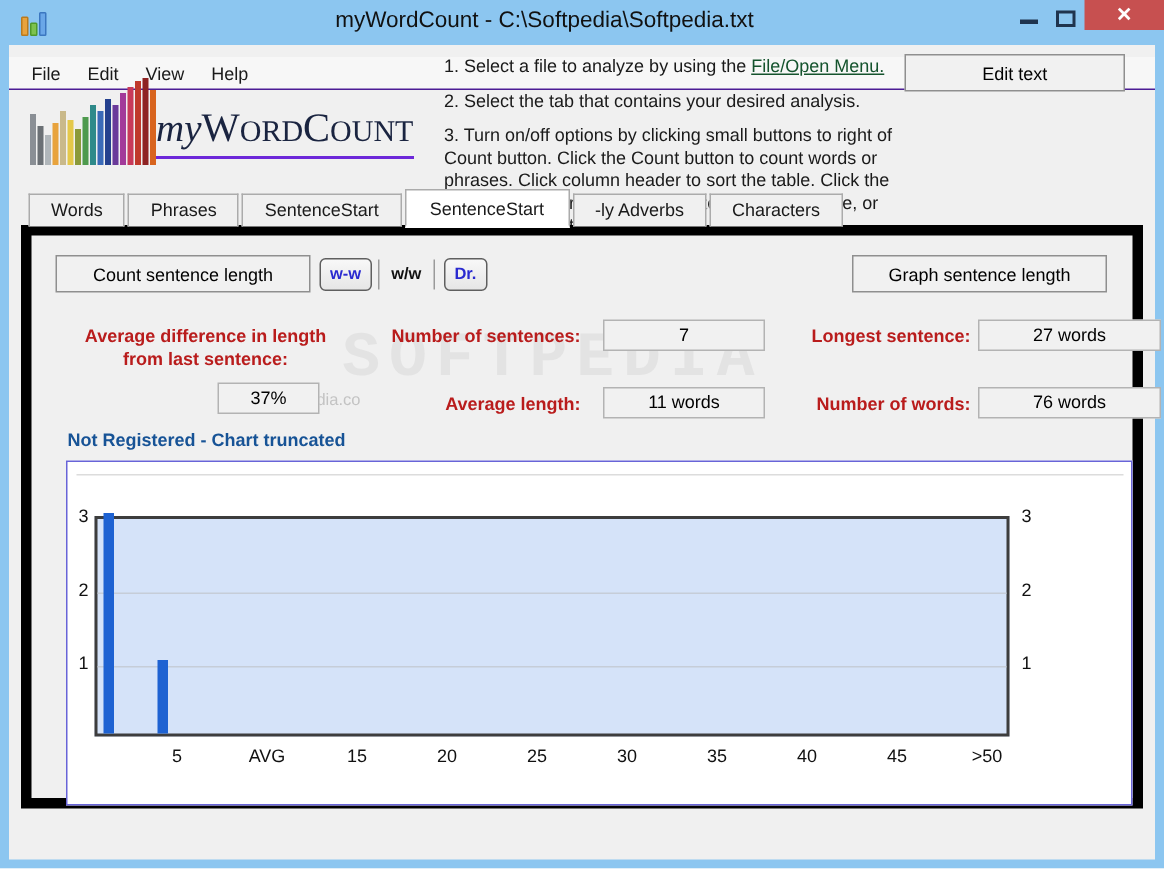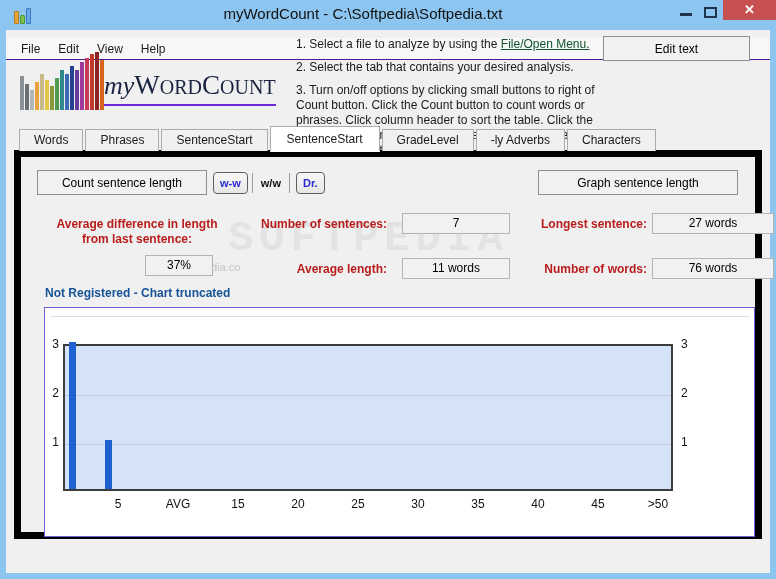--- a/index.html
+++ b/index.html
@@ -37,21 +37,21 @@
   .tab{height:22px;line-height:21px;padding:0 14px;font-size:12px;color:#1a1a1a;background:#f0f0f0;border:1px solid #ababab;border-bottom:none;margin-right:2px;cursor:pointer;}
   .tab.active{height:26px;line-height:24px;background:#ffffff;border:1px solid #ababab;border-bottom:2px solid #ffffff;margin-bottom:-1px;padding:0 16px;}
   
   .panel{position:absolute;left:8px;top:120px;width:748px;height:389px;background:#f0f0f0;border:7px solid #000000;z-index:1;}
   .toolbar{position:absolute;left:16px;top:13px;right:17px;height:25px;display:flex;align-items:center;}
   #count-btn{width:170px;height:25px;}
   .mini-btn{height:22px;padding:0 6px;margin-left:6px;border:1px solid #5f5f5f;border-radius:4px;background:linear-gradient(#f8f8f8,#e6e6e6);color:#2a2ad0;font-size:11px;font-weight:bold;line-height:20px;cursor:pointer;}
   .vsep{width:1px;height:20px;background:#9a9a9a;margin-left:4px;}
   .ww-label{margin-left:8px;margin-right:4px;font-size:11px;font-weight:bold;color:#111;}
   .spacer{flex:1;}
-  #graph-btn{width:200px;height:25px;}
+  #graph-btn{width:170px;height:25px;}
   
   .stat-label{position:absolute;font-size:12px;font-weight:bold;color:#b91c1c;}
   .stat-box{position:absolute;height:21px;background:#f1f1f1;border:1px solid #b3b3b3;text-align:center;font-size:12px;line-height:19px;color:#000;}
   .notice{position:absolute;left:24px;top:129px;font-size:12px;font-weight:bold;color:#175396;}
   .wm-big{position:absolute;left:18px;top:58px;width:470px;text-align:right;font-size:42px;font-weight:bold;letter-spacing:6px;color:rgba(120,120,120,0.10);pointer-events:none;font-family:Liberation Mono, monospace;}
   .wm-small{position:absolute;left:160px;top:104px;font-size:11px;color:rgba(140,140,140,0.45);pointer-events:none;}
   
   .chart-panel{position:absolute;left:23px;top:150px;width:711px;height:230px;background:#ffffff;border:1px solid #6864d8;}
   .chart-topline{position:absolute;left:6px;top:8px;width:698px;height:1px;background:#dcdcdc;}
   .plot{position:absolute;left:18px;top:36px;width:610px;height:147px;background:#d5e3f9;border:2px solid #3d3d3d;}
@@ -112,21 +112,20 @@
         <div class="instr-line"><span>3. Turn on/off options by clicking small buttons to right of Count button. Click the Count button to count words or phrases. Click column header to sort the table. Click the right button to graph the highlighted word or phrase, or double-click on the item.</span></div>
       </div>
 
     <button class="btn" id="view-text-btn">Edit text</button>
 
     <div class="tabs">
         <div class="tab">Words</div>
         <div class="tab">Phrases</div>
         <div class="tab">SentenceStart</div>
         <div class="tab active">SentenceStart</div>
-        <div class="tab">GradeLevel</div>
         <div class="tab">-ly Adverbs</div>
         <div class="tab">Characters</div>
       </div>
 
     <div class="panel">
 
       <div class="toolbar">
         <button class="btn" id="count-btn">Count sentence length</button>
         <button class="mini-btn">w-w</button>
         <span class="vsep"></span>

